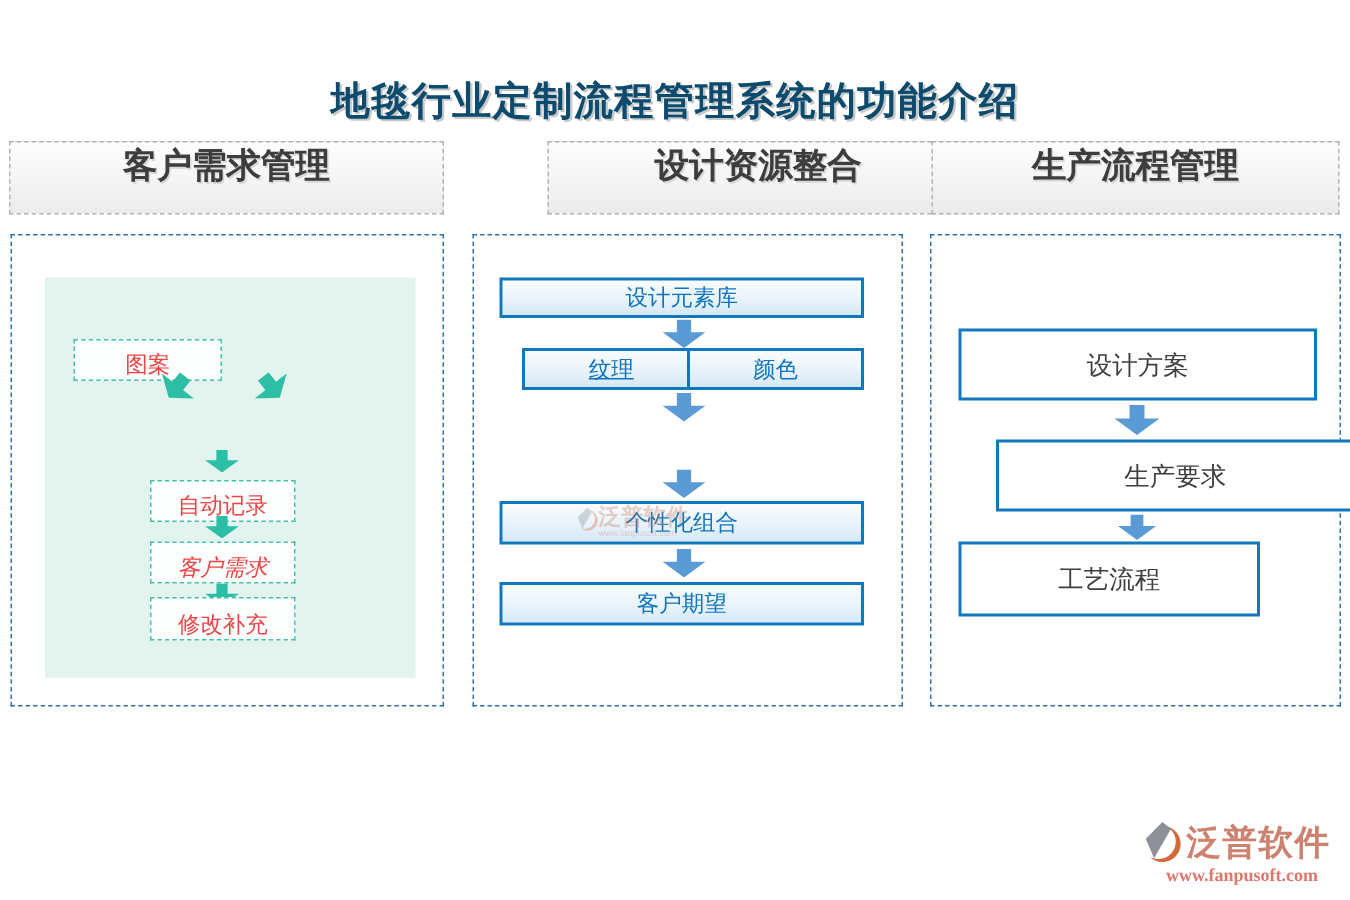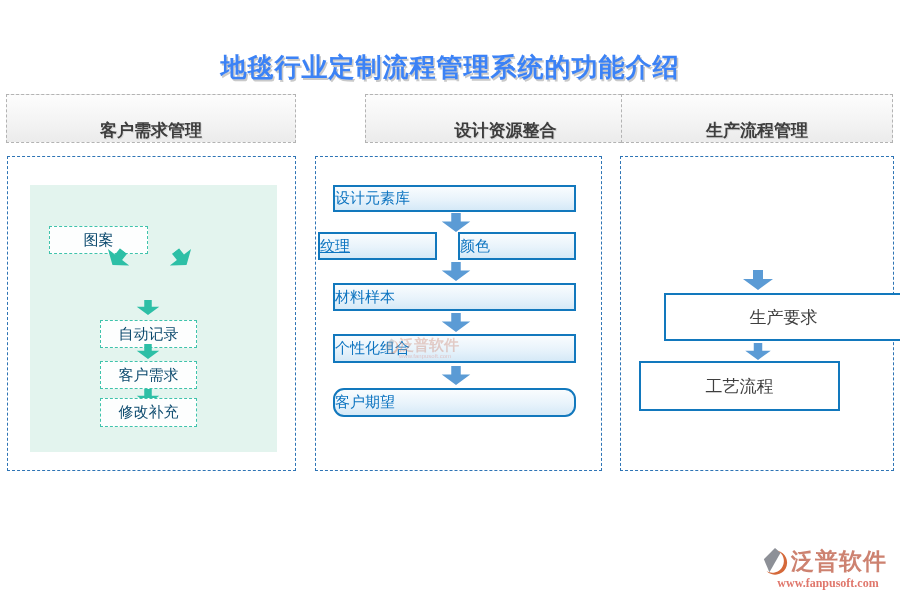--- a/index.html
+++ b/index.html
@@ -2,49 +2,49 @@
 <html><head>
 <meta charset="utf-8">
 <style>
   html,body{margin:0;padding:0;background:#fff;}
   #stage{position:relative;width:900px;height:600px;background:#fff;overflow:hidden;
          font-family:"Liberation Sans",sans-serif;}
 
   
   .title{position:absolute;top:50px;left:0;width:900px;text-align:center;
          font-family:"Liberation Serif","DejaVu Serif",serif;font-weight:bold;
-         font-size:26px;color:#3b82f6;letter-spacing:1px;
+         font-size:26px;color:#0c4a6e;letter-spacing:1px;
          text-shadow:1.5px 1.5px 0 #c9c9c9;}
 
   
   .hdr{position:absolute;top:94px;height:47px;
        background:linear-gradient(180deg,#fdfdfd 0%,#f3f3f3 60%,#ebebeb 100%);
-       border:1px dashed #b3b3b3;display:flex;align-items:flex-end;justify-content:center;
+       border:1px dashed #b3b3b3;display:flex;align-items:flex-start;justify-content:center;
        font-family:"Liberation Serif","DejaVu Serif",serif;font-weight:bold;
-       font-size:17px;color:#3d3d3d;text-shadow:1px 1px 0 #d8d8d8;}
+       font-size:23px;color:#3d3d3d;text-shadow:1px 1px 0 #d8d8d8;}
   .hdr1{left:6px;width:288px;}
   .hdr2{left:317px;width:279px;margin-left:48px;}
   .hdr3{left:621px;width:270px;}
 
   
   .panel{position:absolute;top:156px;height:313px;border:1px dashed #2e74b5;background:#fff;}
   .panel1{left:7px;width:287px;}
   .panel2{left:315px;width:285px;}
   .panel3{left:620px;width:272px;}
 
   .greenpad{position:absolute;left:30px;top:185px;width:247px;height:267px;background:#e3f4ee;}
 
   
   .tbox{position:absolute;background:#fdfefe;border:1px dashed #3fc3ab;
-        display:flex;align-items:center;justify-content:center;
-        font-size:15px;color:#0c4a6e;}
+        display:flex;align-items:flex-end;justify-content:center;
+        font-size:15px;color:#ef4444;}
   
   .bbox{position:absolute;border:2px solid #1278bd;box-sizing:border-box;
         background:linear-gradient(180deg,#f9fcfe 0%,#e8f3fb 55%,#d5e9f7 100%);
-        display:flex;align-items:center;
+        display:flex;align-items:center;justify-content:center;
         font-size:15px;color:#0d74c0;}
   
   .wbox{position:absolute;border:2px solid #1278bd;box-sizing:border-box;background:#fff;
         display:flex;align-items:center;justify-content:center;
         font-size:17px;color:#3f3f3f;}
 
   .arrow{position:absolute;}
   .teal-fill{fill:#2dbfa6;}
   .blue-fill{fill:#5b9bd5;}
 
@@ -103,54 +103,51 @@
   </svg>
 
   <div class="tbox" style="left:100px;top:299px;width:95px;height:26px;margin-top:21px;">
     <span>自动记录</span>
   </div>
 
   <svg class="arrow" style="left:135px;top:344px;" width="26" height="15" viewBox="0 0 30 20">
     <path class="teal-fill" d="M10 0 H20 V9 H30 L15 20 L0 9 H10 Z"></path>
   </svg>
 
-  <div class="tbox" style="left:100px;top:361px;width:95px;height:26px;">
+  <div class="tbox" style="left:100px;top:361px;width:95px;height:26px;font-style:italic;">
     <span>客户需求</span>
   </div>
 
   <svg class="arrow" style="left:135px;top:389px;" width="26" height="15" viewBox="0 0 30 20">
     <path class="teal-fill" d="M10 0 H20 V9 H30 L15 20 L0 9 H10 Z"></path>
   </svg>
 
   <div class="tbox" style="left:100px;top:398px;width:95px;height:27px;">
     <span>修改补充</span>
   </div>
 
   <div class="bbox" style="left:333px;top:185px;width:243px;height:27px;">
     <span>设计元素库</span>
   </div>
 
   <svg class="arrow" style="left:440px;top:212.5px;" width="32" height="19" viewBox="0 0 30 20">
     <path class="blue-fill" d="M10 0 H20 V9 H30 L15 20 L0 9 H10 Z"></path>
   </svg>
 
-  <div class="bbox" style="left:318px;top:232px;width:119px;height:28px;text-decoration:underline;">
+  <div class="bbox" style="left:348px;top:232px;width:119px;height:28px;text-decoration:underline;">
     <span>纹理</span>
   </div>
   <div class="bbox" style="left:458px;top:232px;width:118px;height:28px;">
     <span>颜色</span>
   </div>
 
   <svg class="arrow" style="left:440px;top:261.5px;" width="32" height="19" viewBox="0 0 30 20">
     <path class="blue-fill" d="M10 0 H20 V9 H30 L15 20 L0 9 H10 Z"></path>
   </svg>
 
-  <div class="bbox" style="left:333px;top:283px;width:243px;height:28px;">
-    <span>材料样本</span>
-  </div>
 
   <svg class="arrow" style="left:440px;top:313px;" width="32" height="19" viewBox="0 0 30 20">
     <path class="blue-fill" d="M10 0 H20 V9 H30 L15 20 L0 9 H10 Z"></path>
   </svg>
 
   <div class="bbox" style="left:333px;top:334px;width:243px;height:29px;">
     <span>个性化组合</span>
   </div>
 
   <div class="wmark">
@@ -161,24 +158,27 @@
     <div>
       <div class="wm-text">泛普软件</div>
       <div class="wm-url">www.fanpusoft.com</div>
     </div>
   </div>
 
   <svg class="arrow" style="left:440px;top:366px;" width="32" height="19" viewBox="0 0 30 20">
     <path class="blue-fill" d="M10 0 H20 V9 H30 L15 20 L0 9 H10 Z"></path>
   </svg>
 
-  <div class="bbox" style="left:333px;top:388px;width:243px;height:29px;border-radius:11px;">
+  <div class="bbox" style="left:333px;top:388px;width:243px;height:29px;">
     <span>客户期望</span>
   </div>
 
+  <div class="wbox" style="left:639px;top:219px;width:239px;height:48px;">
+    <span>设计方案</span>
+  </div>
 
   <svg class="arrow" style="left:742px;top:270px;" width="32" height="20" viewBox="0 0 30 20">
     <path class="blue-fill" d="M10 0 H20 V9 H30 L15 20 L0 9 H10 Z"></path>
   </svg>
 
   <div class="wbox" style="left:639px;top:293px;width:239px;height:48px;margin-left:25px;">
     <span>生产要求</span>
   </div>
 
   <svg class="arrow" style="left:742px;top:342.5px;" width="32" height="17" viewBox="0 0 30 20">

